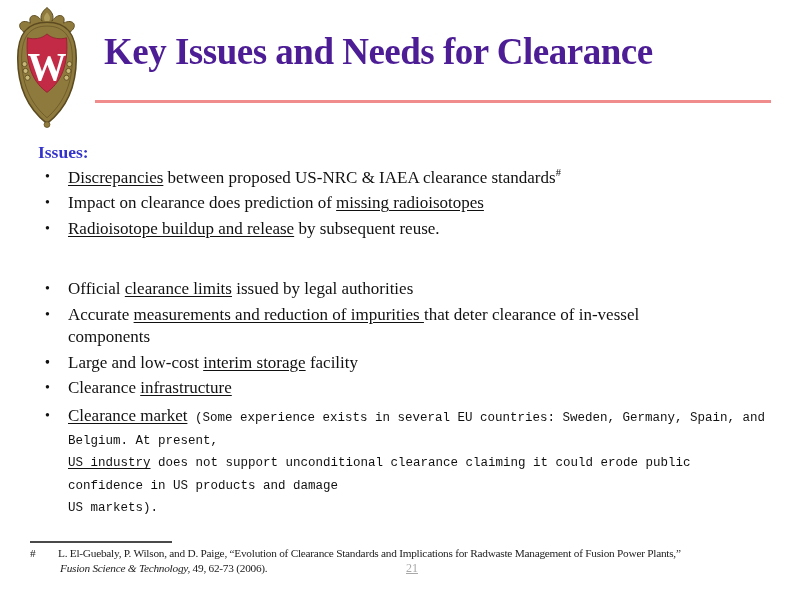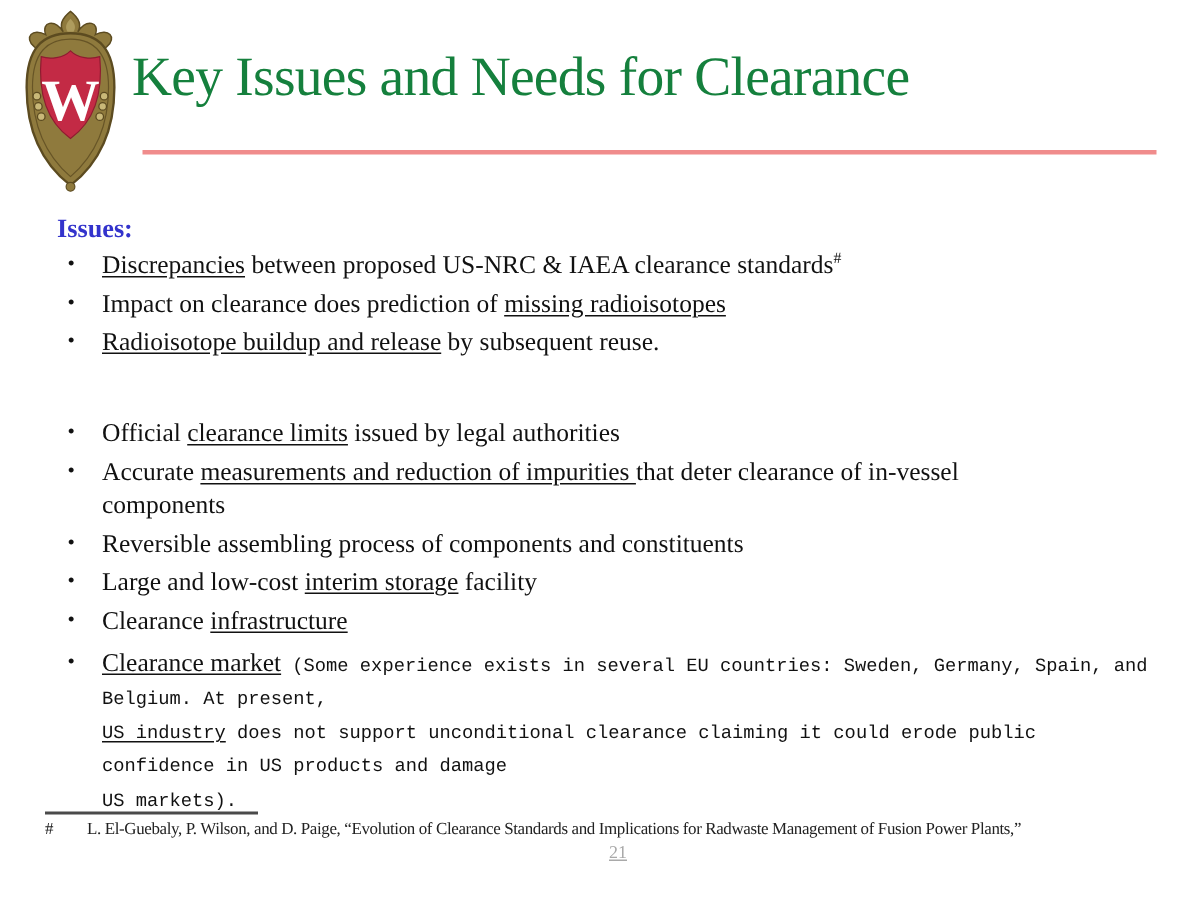--- a/index.html
+++ b/index.html
@@ -13,22 +13,22 @@
     --footnote-rule:#4A4A4A;
     --page-number:#A9A9A9;
   }
   html,body{margin:0;padding:0;background:#fff;}
   .slide{
     position:relative;width:800px;height:600px;background:#ffffff;overflow:hidden;
     font-family:"Liberation Serif","DejaVu Serif",serif;color:#1a1a1a;
   }
   .logo{position:absolute;left:8px;top:6px;width:78px;height:124px;}
   .slide-title{
-    position:absolute;left:88px;top:30px;margin:0;font-size:37px;font-weight:400;
-    letter-spacing:-0.5px;color:#15803d;white-space:nowrap;
+    position:absolute;left:104px;top:30px;margin:0;font-size:37px;font-weight:700;
+    letter-spacing:-0.5px;color:#4c1d95;white-space:nowrap;
   }
   .title-rule{position:absolute;left:95px;top:100px;width:676px;height:3px;background:var(--title-rule);}
   .section{position:absolute;left:30px;width:740px;}
   .section-issues{top:142px;}
   .section-needs{top:278px;}
   .section-heading{font-size:17.5px;margin:0 0 3px 8px;}
   .section-issues .section-heading{color:var(--issues-heading);}
   .section-needs .section-heading{color:var(--needs-heading);}
   ul.bullets{list-style:none;margin:0;padding:0;}
   ul.bullets li{
@@ -98,30 +98,31 @@
         <li><span class="bullet-marker">•</span><span class="u">Discrepancies</span><span> between proposed US-NRC &amp; IAEA clearance standards</span><sup>#</sup></li>
         <li><span class="bullet-marker">•</span><span>Impact on clearance does prediction of </span><span class="u">missing radioisotopes</span></li>
         <li><span class="bullet-marker">•</span><span class="u">Radioisotope buildup and release</span><span> by subsequent reuse.</span></li>
       </ul>
   </section>
 
   <section class="section section-needs">
     <ul class="bullets">
         <li><span class="bullet-marker">•</span><span>Official </span><span class="u">clearance limits</span><span> issued by legal authorities</span></li>
         <li><span class="bullet-marker">•</span><span>Accurate </span><span class="u">measurements and reduction of impurities </span><span>that deter clearance of in-vessel</span><br><span>components</span></li>
-        <li><span class="bullet-marker">•</span><span>Reversible assembling process of components and constituents</span></li>
+        <li><span class="bullet-marker">•</span></li>
         <li><span class="bullet-marker">•</span><span>Large and low-cost </span><span class="u">interim storage</span><span> facility</span></li>
         <li><span class="bullet-marker">•</span><span>Clearance </span><span class="u">infrastructure</span></li>
         <li><span class="bullet-marker">•</span><span class="u">Clearance market</span><span class="small"> (Some experience exists in several EU countries: Sweden, Germany, Spain, and Belgium.  At present,</span><br><span class="u small">US industry</span><span class="small"> does not support unconditional clearance claiming it could erode public confidence in US products and damage</span><br><span class="small">US markets).</span></li>
       </ul>
   </section>
 
   <div class="footnote-rule"></div>
   <div class="footnote">
     <span class="fn-marker">#</span>
     <div class="fn-text">
       <div>L. El-Guebaly, P. Wilson, and D. Paige,  “Evolution of Clearance Standards and Implications for Radwaste Management of Fusion Power Plants,”</div>
+      <div class="fn-indent"><span class="it">Fusion Science &amp; Technology,</span><span>  49, 62-73 (2006).</span></div>
     </div>
   </div>
 
   <div class="page-number">21</div>
 
 </div>
 
 </body></html>

